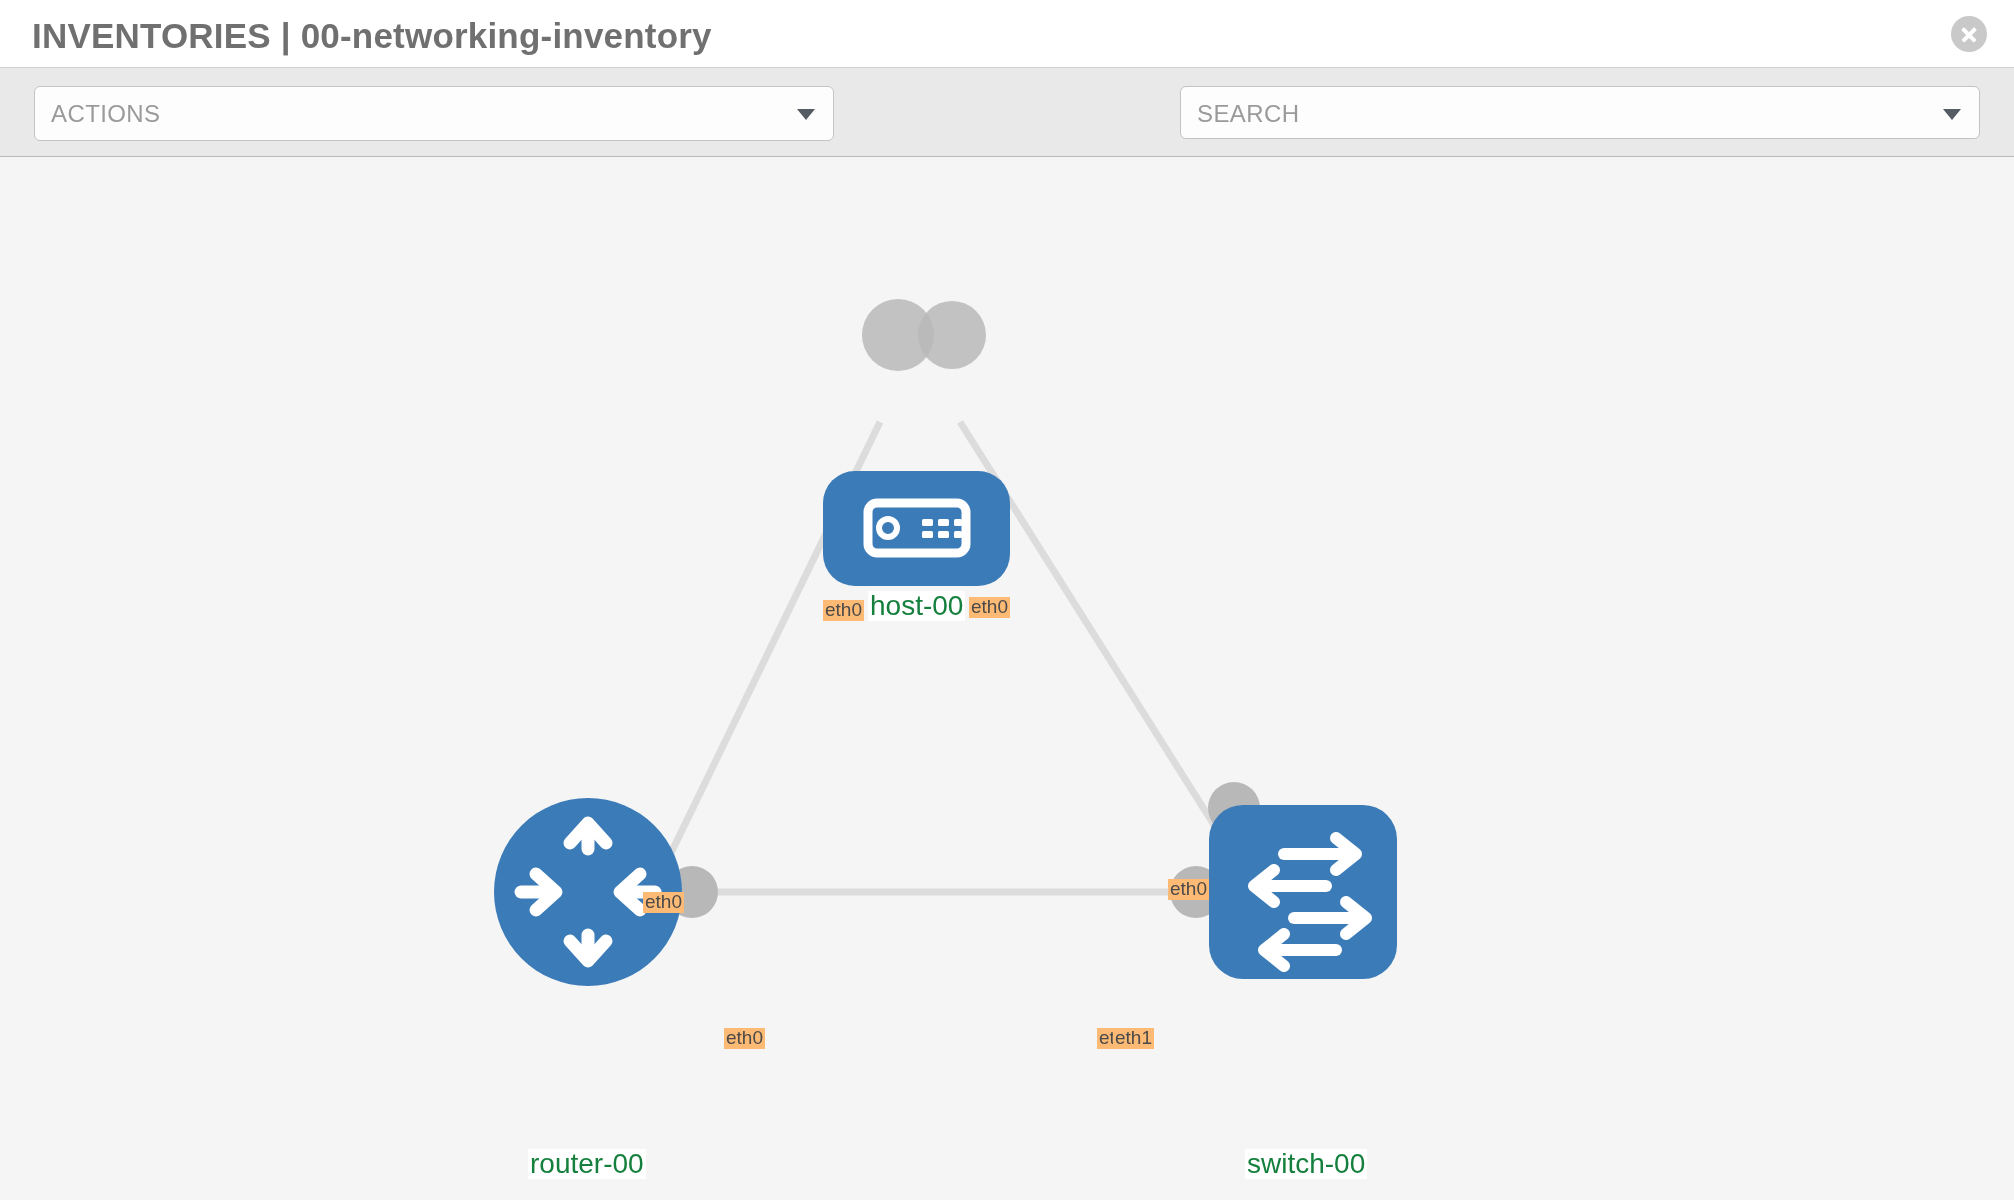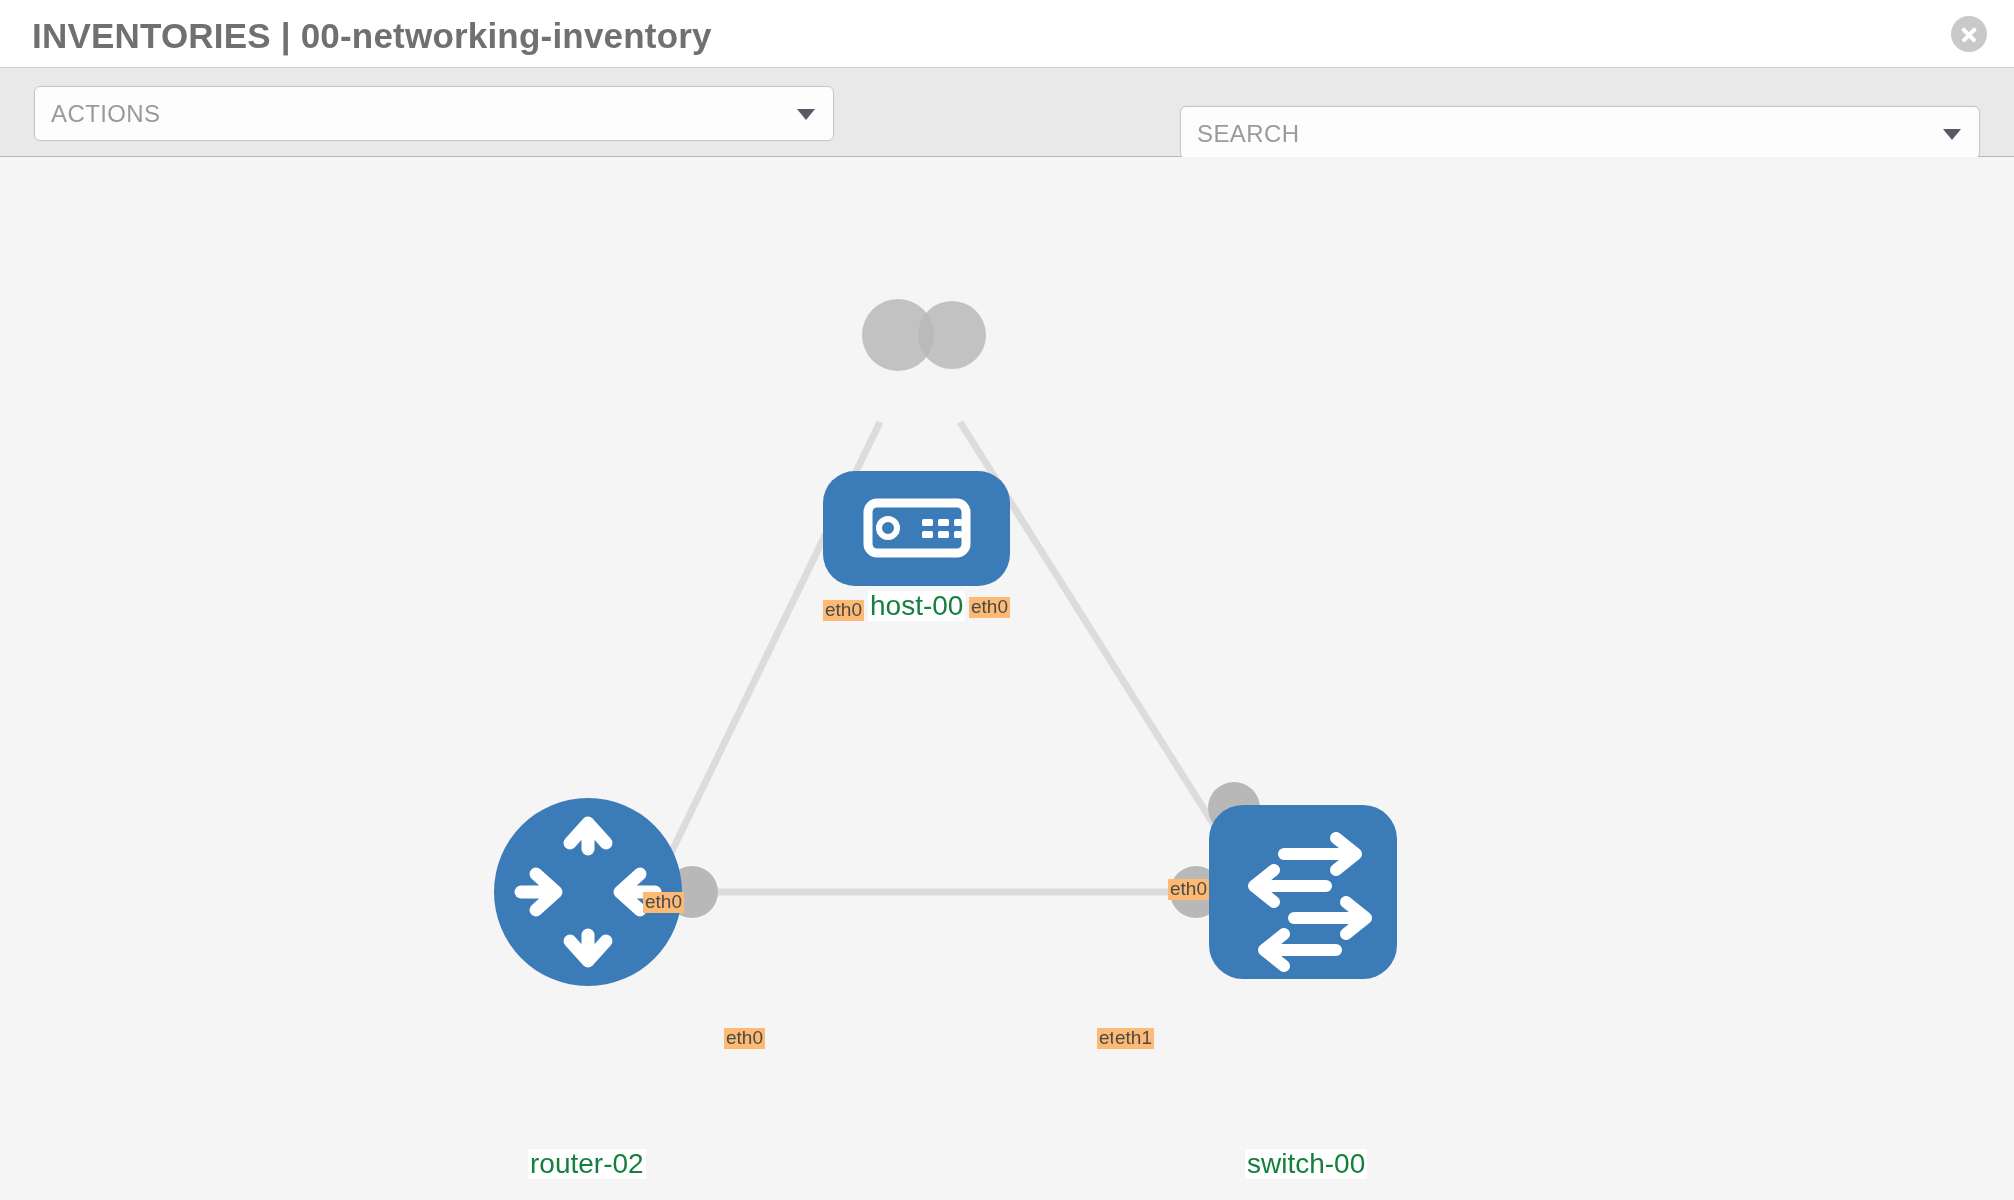--- a/index.html
+++ b/index.html
@@ -112,21 +112,20 @@
     position: absolute;
     left: 1180px;
     top: 18px;
     width: 800px;
     height: 53px;
     background: #fdfdfd;
     border: 1px solid #c4c4c4;
     border-radius: 6px;
     box-sizing: border-box;
     cursor: text;
-    margin-top: 20px;
   }
   #search-box .sel-label {
     position: absolute;
     left: 16px;
     top: 13px;
     font-size: 24px;
     color: #9a9a9a;
     letter-spacing: 0.4px;
   }
 
@@ -279,16 +278,16 @@
 
   <div class="iface-label" style="left:823px; top:443px;">eth0</div>
   <div class="iface-label" style="left:969px; top:440px;">eth0</div>
   <div class="iface-label" style="left:643px; top:735px;">eth0</div>
   <div class="iface-label" style="left:1168px; top:722px;">eth0</div>
   <div class="iface-label" style="left:724px; top:871px;">eth0</div>
   <div class="iface-label" style="left:1097px; top:871px;">eth0</div>
   <div class="iface-label" style="left:1113px; top:871px;">eth1</div>
 
   <div class="node-label" style="left:868px; top:434px;">host-00</div>
-  <div class="node-label" style="left:528px; top:992px;">router-02</div>
+  <div class="node-label" style="left:528px; top:992px;">router-00</div>
   <div class="node-label" style="left:1245px; top:992px;text-align:center;">switch-00</div>
 
 </div>
 
 </body></html>

